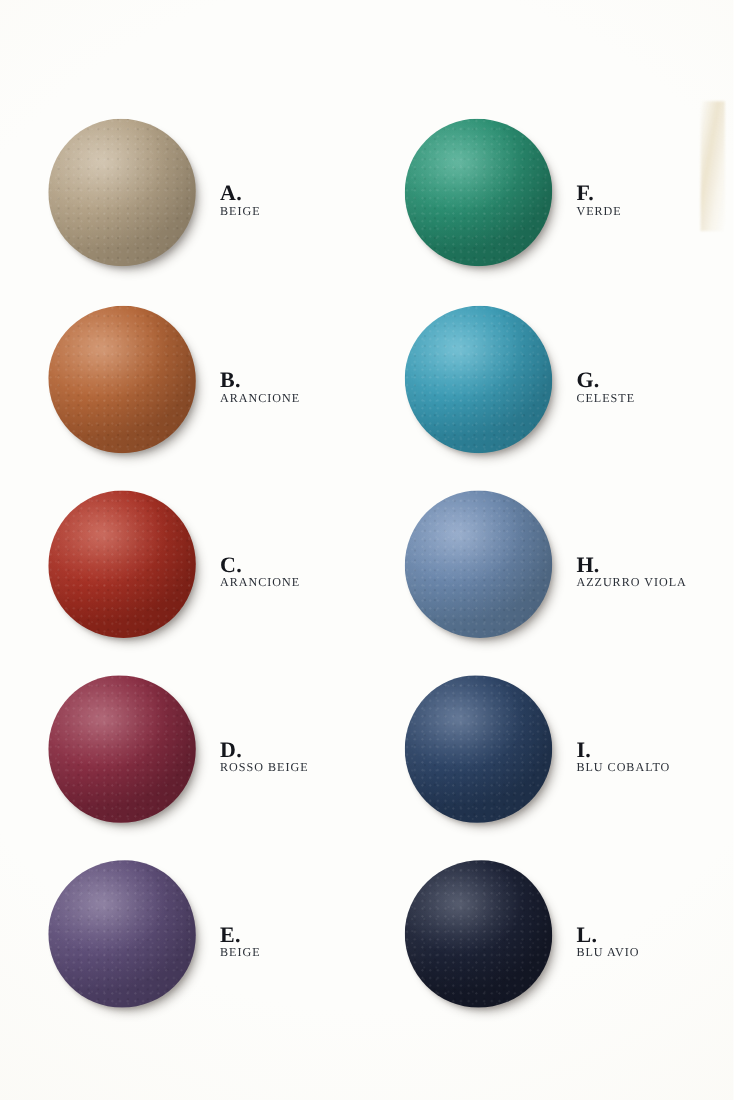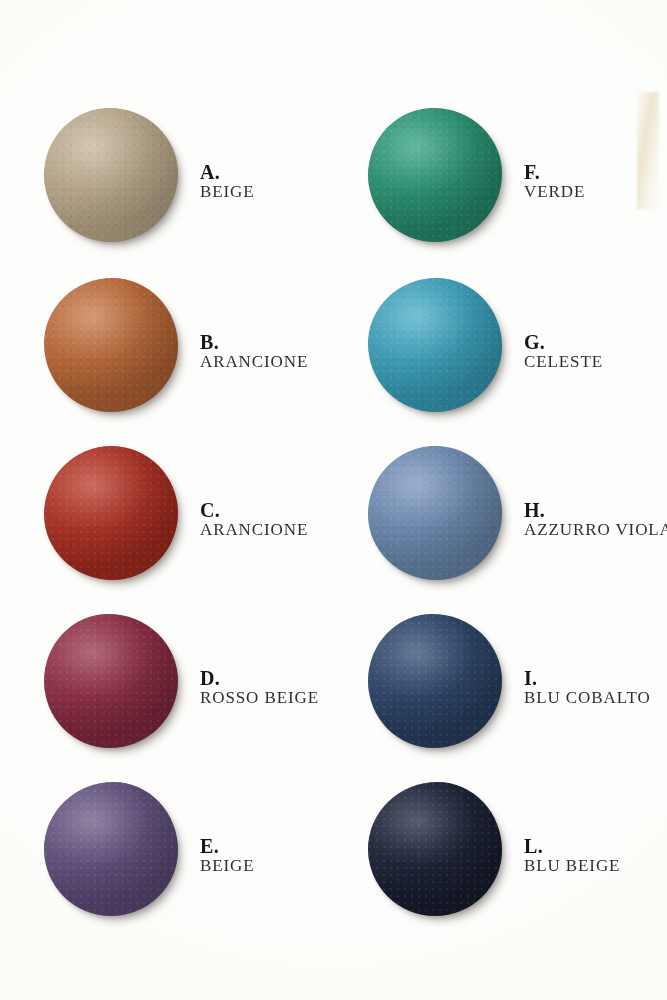--- a/index.html
+++ b/index.html
@@ -108,21 +108,21 @@
   .code {
     font-family: "Liberation Serif", "DejaVu Serif", serif;
     font-weight: 700;
     font-size: 20px;
     line-height: 1;
     color: #14161c;
     letter-spacing: 0.3px;
   }
   .name {
     font-family: "Liberation Serif", "DejaVu Serif", serif;
-    font-size: 17px;
+    font-size: 11px;
     font-weight: 400;
     letter-spacing: 0.9px;
     color: #2b3038;
     white-space: nowrap;
   }
 </style>
 </head>
 <body>
 
 <div id="page">
@@ -211,18 +211,18 @@
           <div class="code">I.</div>
           <div class="name">BLU COBALTO</div>
         </div>
       </div>
       <div class="swatch-row" style="left: 368px; top: 782px;">
         <div class="disc-wrap">
           <div class="disc" style="background-color: rgb(30, 36, 56); background-image: radial-gradient(70% 62% at 34% 28%, rgb(44, 52, 75) 0%, rgb(30, 36, 56) 52%, rgb(20, 24, 39) 100%); border-radius: 52% 48% 50% 50% / 50% 51% 49% 50%;"></div>
         </div>
         <div class="caption">
           <div class="code">L.</div>
-          <div class="name">BLU BEIGE</div>
+          <div class="name">BLU AVIO</div>
         </div>
       </div>
     </div>
 
 </div>
 
 </body></html>

